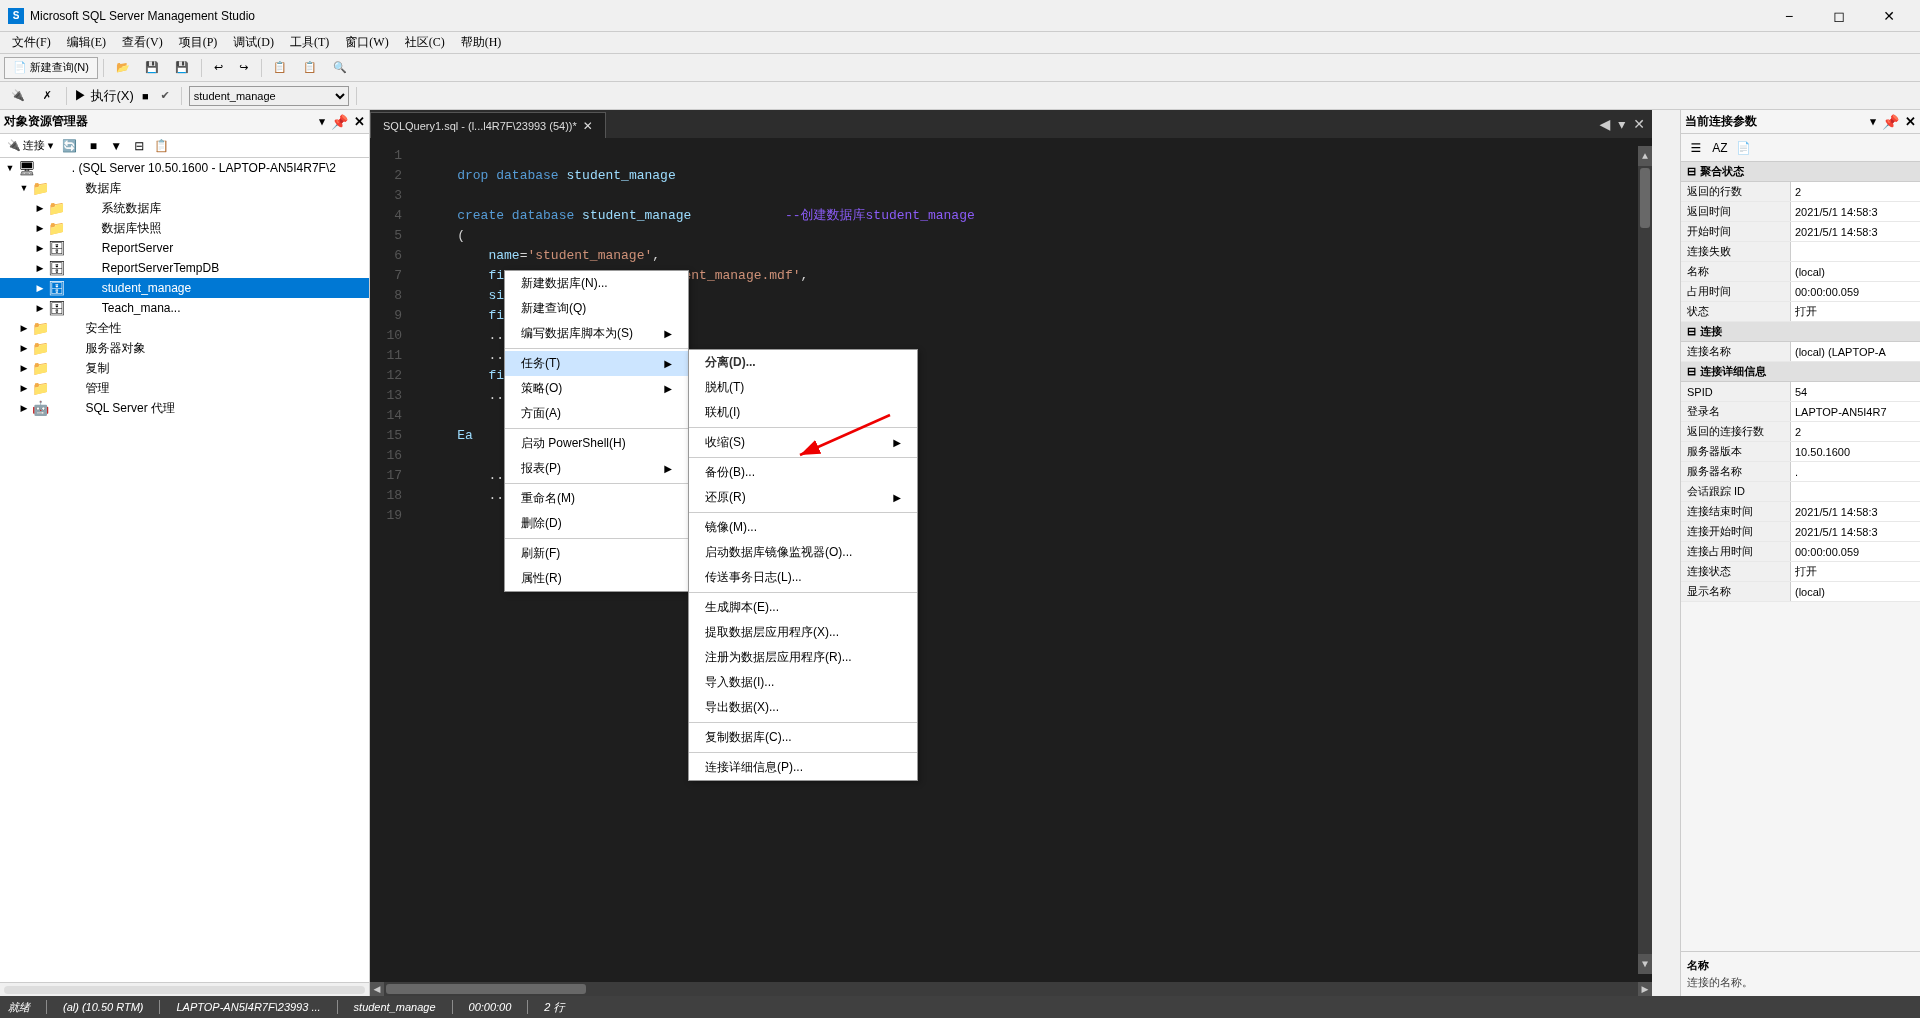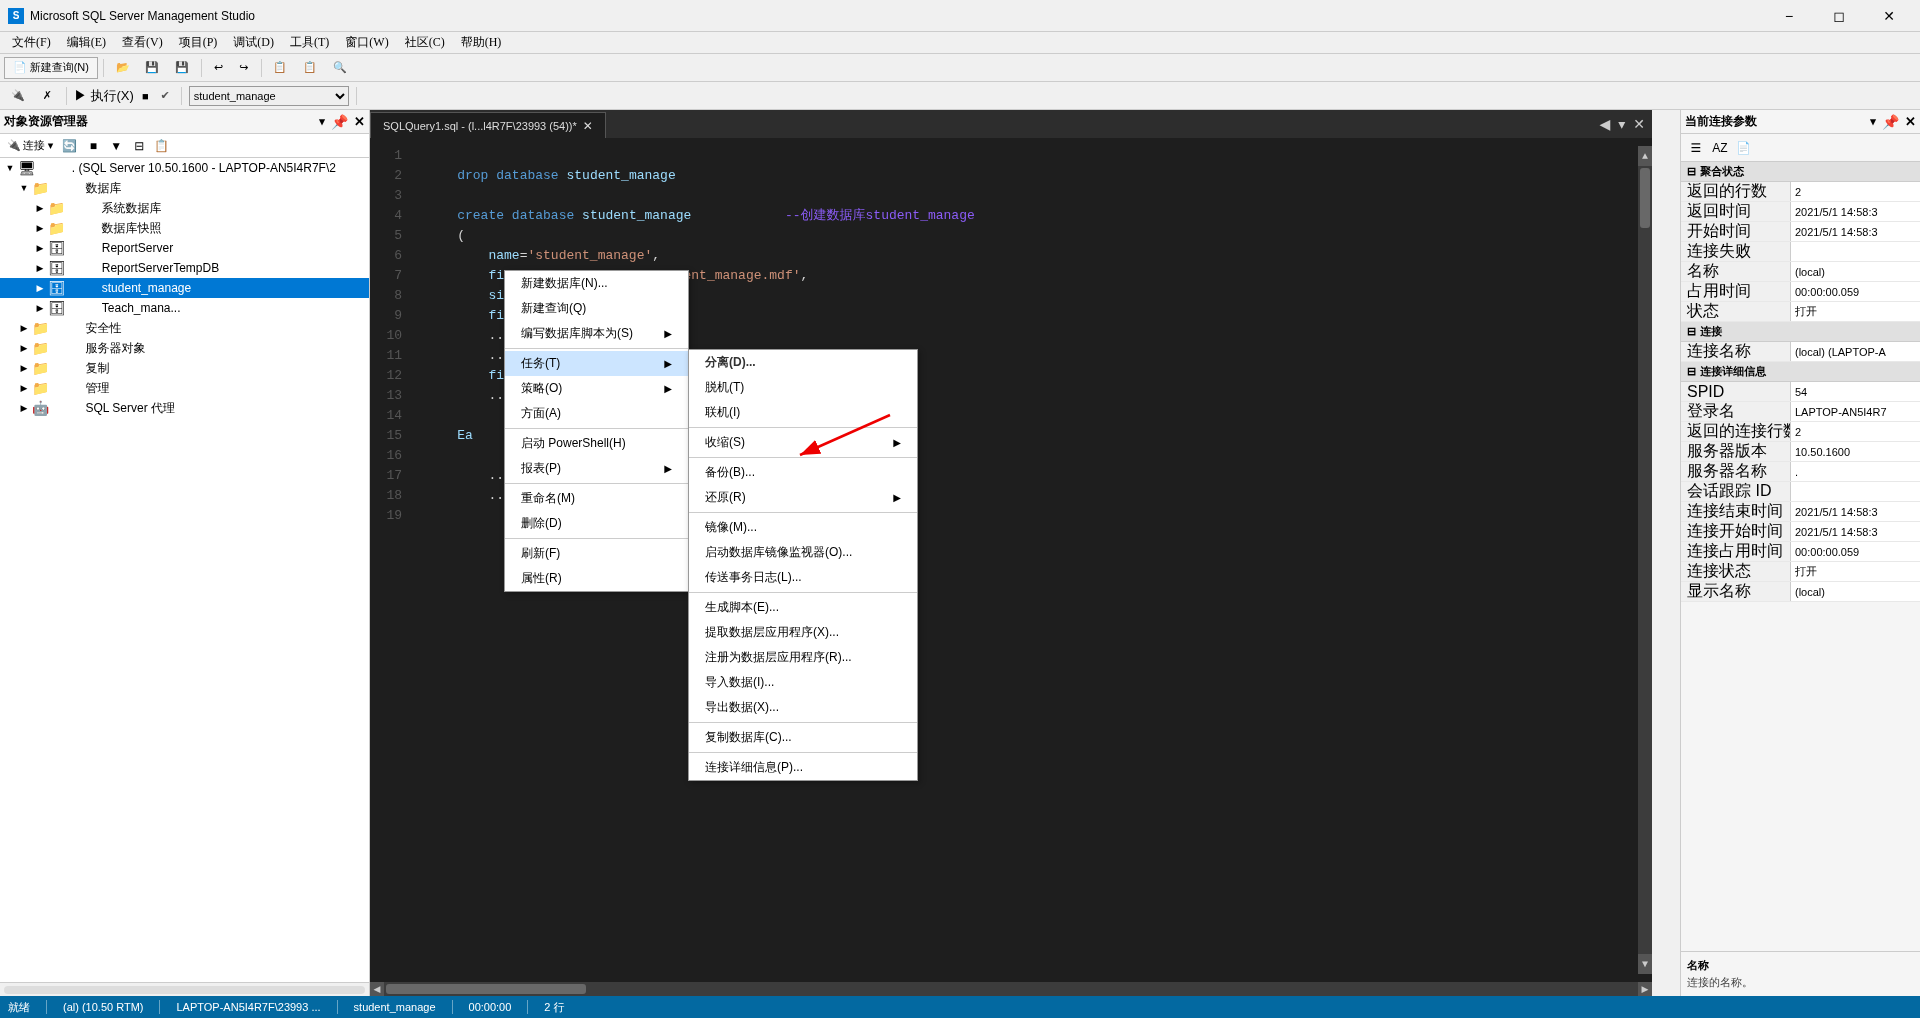--- a/index.html
+++ b/index.html
@@ -61,21 +61,21 @@
     .cmt { color: #8b5cf6; }
     .num { color: #b5cea8; }
 
     
     .props-panel { width: 240px; background: #f5f5f5; border-left: 1px solid #ccc; display: flex; flex-direction: column; }
     .props-toolbar { height: 28px; display: flex; align-items: center; padding: 0 4px; border-bottom: 1px solid #ccc; gap: 2px; }
     .props-tool-btn { width: 22px; height: 20px; display: flex; align-items: center; justify-content: center; cursor: pointer; border: 1px solid transparent; }
     .props-grid { flex: 1; overflow-y: auto; }
     .props-section { background: #e0e0e0; padding: 2px 6px; font-weight: bold; font-size: 11px; cursor: pointer; display: flex; align-items: center; border-bottom: 1px solid #ccc; height: 20px; }
     .props-row { display: flex; border-bottom: 1px solid #e8e8e8; height: 20px; }
-    .props-key { width: 110px; padding: 2px 6px; background: #f0f0f0; border-right: 1px solid #ccc; font-size: 16px; display: flex; align-items: center; overflow: hidden; white-space: nowrap; }
+    .props-key { width: 110px; padding: 2px 6px; background: #f0f0f0; border-right: 1px solid #ccc; font-size: 11px; display: flex; align-items: center; overflow: hidden; white-space: nowrap; }
     .props-val { flex: 1; padding: 2px 4px; font-size: 11px; display: flex; align-items: center; overflow: hidden; white-space: nowrap; background: white; }
     .props-footer { padding: 6px; border-top: 1px solid #ccc; background: #f5f5f5; font-size: 11px; }
     .props-footer-title { font-weight: bold; margin-bottom: 2px; }
     .props-footer-desc { color: #444; }
     .ctx-menu { background: white; border: 1px solid #999; box-shadow: 2px 2px 6px rgba(0,0,0,0.3); min-width: 180px; }
     .ctx-item { padding: 4px 16px; font-size: 12px; cursor: pointer; display: flex; align-items: center; justify-content: space-between; white-space: nowrap; }
     .ctx-item.active { background: #cce5ff; }
     .ctx-sep { height: 1px; background: #ccc; margin: 2px 0; }
     .ctx-arrow { font-size: 10px; }
     .sub-menu { position: absolute; left: 100%; top: 0; background: white; border: 1px solid #999; box-shadow: 2px 2px 6px rgba(0,0,0,0.3); min-width: 200px; z-index: 1001; }
@@ -501,21 +501,21 @@
         </div>
       </div>
       <div class="props-footer">
         <div class="props-footer-title">名称</div>
         <div class="props-footer-desc">连接的名称。</div>
       </div>
     </div>
   </div>
 </div>
 
-<div class="status-bar" style="background:#0369a1; color:white;">
+<div class="status-bar" style="background:#404040; color:white;font-style:italic;">
   <div class="status-items">
     <span>就绪</span>
     <span style="width:1px;height:14px;background:rgba(255,255,255,0.4);display:inline-block;margin:0 4px;"></span>
     <span>(al) (10.50 RTM)</span>
     <span style="width:1px;height:14px;background:rgba(255,255,255,0.4);display:inline-block;margin:0 4px;"></span>
     <span>LAPTOP-AN5I4R7F\23993 ...</span>
     <span style="width:1px;height:14px;background:rgba(255,255,255,0.4);display:inline-block;margin:0 4px;"></span>
     <span>student_manage</span>
     <span style="width:1px;height:14px;background:rgba(255,255,255,0.4);display:inline-block;margin:0 4px;"></span>
     <span>00:00:00</span>

